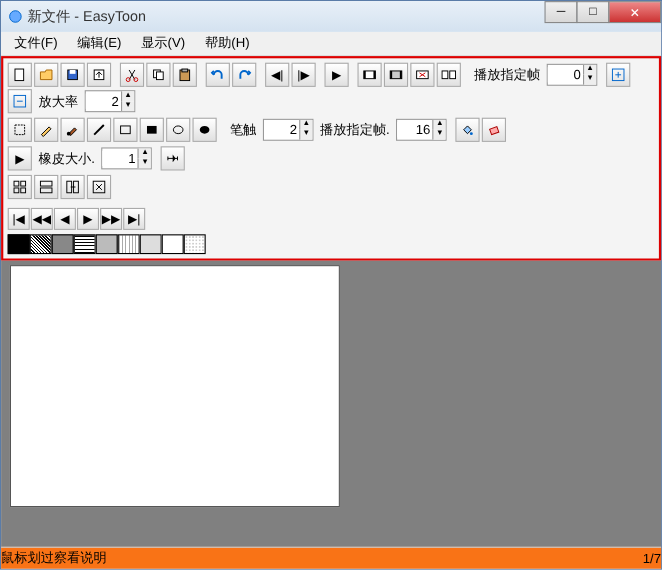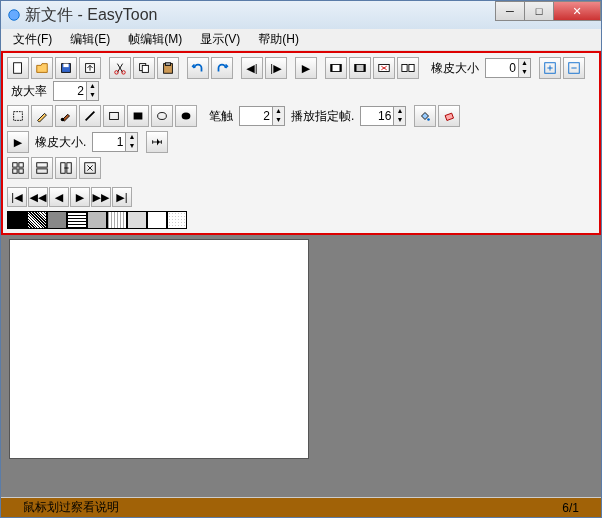--- a/index.html
+++ b/index.html
@@ -1,20 +1,20 @@
 <!DOCTYPE html>
 <html><head>
 <meta charset="utf-8">
 <style>
 * { box-sizing: border-box; margin: 0; padding: 0; }
 body { font-family: "Microsoft YaHei", sans-serif; font-size: 12px; background: #fff; width: 602px; height: 518px; overflow: hidden; }
 .window { width: 602px; height: 518px; border: 1px solid #5a7ca8; display: flex; flex-direction: column; }
 .titlebar { height: 28px; background: linear-gradient(#e8f0f8, #d4e2f0); display: flex; align-items: center; padding-left: 6px; position: relative; }
 .titlebar-icon { width: 14px; height: 14px; margin-right: 4px; }
-.titlebar-text { font-size: 16px; color: #333; }
+.titlebar-text { font-size: 13px; color: #333; }
 .winbtns { position: absolute; right: 0; top: 0; display: flex; }
 .winbtn { width: 30px; height: 20px; border: 1px solid #888; background: linear-gradient(#f0f0f0, #d8d8d8); display: flex; align-items: center; justify-content: center; font-size: 11px; margin-left: -1px; }
 .winbtn.close { width: 48px; background: linear-gradient(#e88, #c33); color: #fff; }
 .menubar { height: 22px; background: #f0f0f0; display: flex; align-items: center; padding-left: 4px; gap: 2px; border-bottom: 1px solid #ddd; }
 .menuitem { padding: 2px 8px; cursor: default; }
 .toolbars { border: 2px solid #d00; padding: 2px; background: #f4f4f4; }
 .trow { display: flex; align-items: center; gap: 2px; padding: 2px 2px; flex-wrap: wrap; }
 .tbtn { width: 22px; height: 22px; border: 1px solid #aaa; background: linear-gradient(#fff, #e0e0e0); display: flex; align-items: center; justify-content: center; font-size: 11px; cursor: pointer; }
 .tbtn svg { width: 14px; height: 14px; }
 .sep { width: 4px; }
@@ -31,21 +31,21 @@
 .sw1 { background: repeating-linear-gradient(45deg, #000 0 1px, #fff 1px 2px); }
 .sw2 { background: #888; }
 .sw3 { background: repeating-linear-gradient(0deg, #000 0 1px, #fff 1px 3px); }
 .sw4 { background: #bbb; }
 .sw5 { background: repeating-linear-gradient(90deg, #aaa 0 1px, #fff 1px 3px); }
 .sw6 { background: #ddd; }
 .sw7 { background: #fff; }
 .sw8 { background: radial-gradient(#ccc 1px, #fff 1px); background-size: 3px 3px; }
 .workarea { flex: 1; background: #808080; padding: 4px 0 0 8px; position: relative; }
 .canvas { width: 300px; height: 220px; background: #fff; border: 1px solid #555; }
-.statusbar { height: 20px; background: #a16207; border-top: 1px solid #ccc; display: flex; align-items: center; justify-content: space-between; padding: 0 22px; font-size: 12px; }
+.statusbar { height: 20px; background: #f97316; border-top: 1px solid #ccc; display: flex; align-items: center; justify-content: space-between; padding: 0 0; font-size: 12px; }
 </style>
 </head>
 <body>
 
 <div class="window">
 
   <div class="titlebar">
     <svg class="titlebar-icon" viewBox="0 0 16 16">
         <circle cx="8" cy="8" r="6" fill="#6af" stroke="#06c"></circle>
       </svg>
@@ -53,21 +53,20 @@
     <div class="winbtns">
       <div class="winbtn">─</div>
       <div class="winbtn">□</div>
       <div class="winbtn close">✕</div>
     </div>
   </div>
 
   <div class="menubar">
     <div class="menuitem">文件(F)</div>
     <div class="menuitem">编辑(E)</div>
-    <div class="menuitem">帧编辑(M)</div>
     <div class="menuitem">显示(V)</div>
     <div class="menuitem">帮助(H)</div>
   </div>
 
   <div class="toolbars">
 
     <div class="trow">
       <div class="tbtn">
           <svg viewBox="0 0 16 16">
             <rect x="3" y="2" width="9" height="12" fill="#fff" stroke="#000"></rect>
@@ -149,21 +148,21 @@
             <path d="M5 6l6 4M11 6l-6 4" stroke="#c00"></path>
           </svg>
         </div>
       <div class="tbtn">
           <svg viewBox="0 0 16 16">
             <rect x="1" y="4" width="6" height="8" fill="#fff" stroke="#000"></rect>
             <rect x="9" y="4" width="6" height="8" fill="#fff" stroke="#000"></rect>
           </svg>
         </div>
       <div class="sep"></div>
-      <span class="tlabel">橡皮大小</span>
+      <span class="tlabel">播放指定帧</span>
       <div class="spinner">
           <input value="0" style="">
           <div class="ud">
             <div>▲</div>
             <div>▼</div>
           </div>
         </div>
       <div class="sep"></div>
       <div class="tbtn">
           <svg viewBox="0 0 16 16">
@@ -330,16 +329,16 @@
       <div class="swatch sw8"></div>
     </div>
   </div>
 
   <div class="workarea">
     <div class="canvas"></div>
   </div>
 
   <div class="statusbar">
     <span>鼠标划过察看说明</span>
-    <span>6/1</span>
+    <span>1/7</span>
   </div>
 
 </div>
 
 </body></html>

